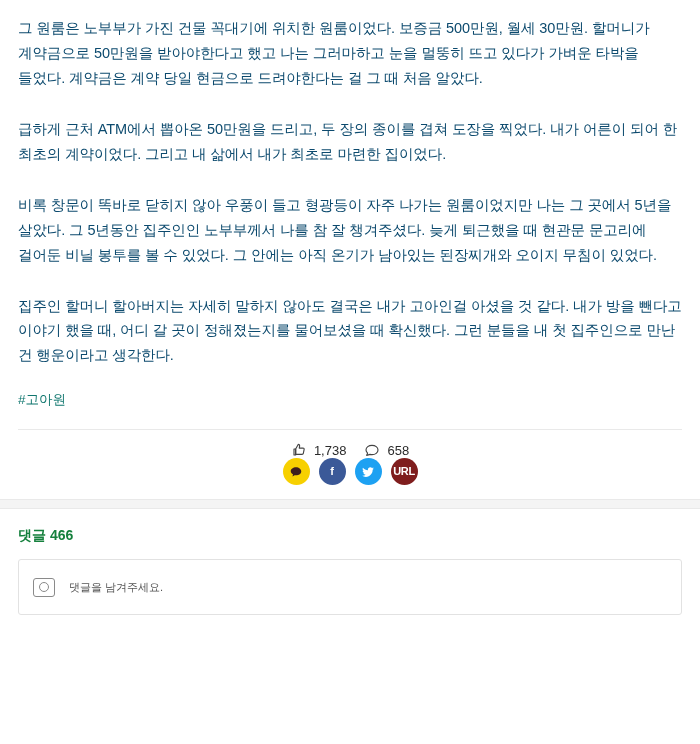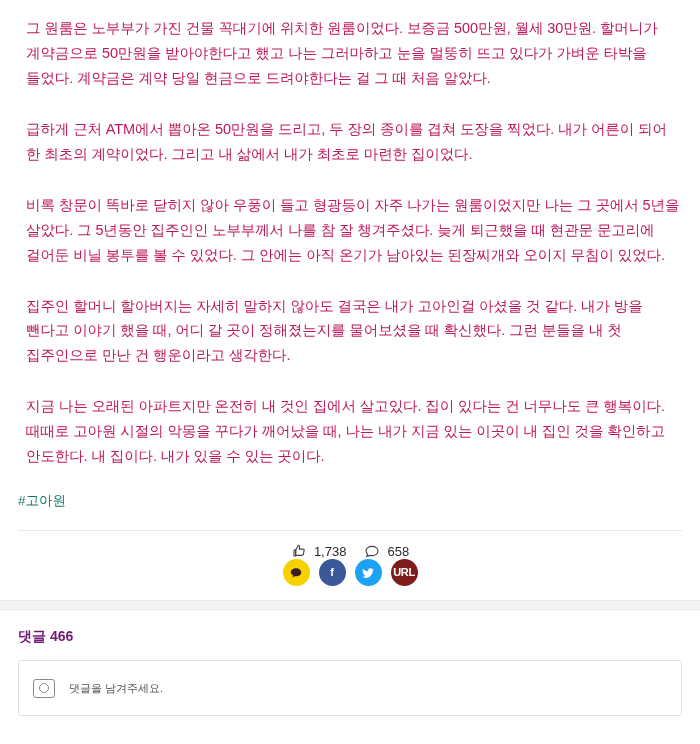--- a/index.html
+++ b/index.html
@@ -21,22 +21,22 @@
     position: relative;
     background: #ffffff;
   }
   .article {
     padding: 16px 18px 0 18px;
   }
   .para {
     font-size: 14.5px;
     line-height: 1.72;
     letter-spacing: -0.1px;
-    color: #be185d;
-    margin: 0 0 26px 8px;
+    color: #0c4a6e;
+    margin: 0 0 26px 0;
     word-break: keep-all;
   }
   .para:last-of-type { margin-bottom: 22px; }
   .hashtag {
     font-size: 13.5px;
     color: #0f766e;
     margin: 0 0 20px 0;
     display: inline-block;
     cursor: pointer;
   }
@@ -94,21 +94,21 @@
   .comment-sep {
     height: 10px;
     background: #f4f4f4;
     border-top: 1px solid #e9e9e9;
     border-bottom: 1px solid #e9e9e9;
   }
   .comment-head {
     padding: 18px 18px 10px 18px;
     font-size: 14px;
     font-weight: bold;
-    color: #701a75;
+    color: #15803d;
   }
   .comment-box {
     margin: 4px 18px 0 18px;
     border: 1px solid #e2e2e2;
     border-radius: 3px;
     height: 56px;
     display: flex;
     align-items: center;
     padding: 0 14px;
     gap: 14px;
@@ -141,21 +141,20 @@
 </head>
 <body>
 
 <div class="page">
 
   <div class="article">
     <p class="para">그 원룸은 노부부가 가진 건물 꼭대기에 위치한 원룸이었다. 보증금 500만원, 월세 30만원. 할머니가 계약금으로 50만원을 받아야한다고 했고 나는 그러마하고 눈을 멀뚱히 뜨고 있다가 가벼운 타박을 들었다. 계약금은 계약 당일 현금으로 드려야한다는 걸 그 때 처음 알았다.</p>
     <p class="para">급하게 근처 ATM에서 뽑아온 50만원을 드리고, 두 장의 종이를 겹쳐 도장을 찍었다. 내가 어른이 되어 한 최초의 계약이었다. 그리고 내 삶에서 내가 최초로 마련한 집이었다.</p>
     <p class="para">비록 창문이 똑바로 닫히지 않아 우풍이 들고 형광등이 자주 나가는 원룸이었지만 나는 그 곳에서 5년을 살았다. 그 5년동안 집주인인 노부부께서 나를 참 잘 챙겨주셨다. 늦게 퇴근했을 때 현관문 문고리에 걸어둔 비닐 봉투를 볼 수 있었다. 그 안에는 아직 온기가 남아있는 된장찌개와 오이지 무침이 있었다.</p>
     <p class="para">집주인 할머니 할아버지는 자세히 말하지 않아도 결국은 내가 고아인걸 아셨을 것 같다. 내가 방을 뺀다고 이야기 했을 때, 어디 갈 곳이 정해졌는지를 물어보셨을 때 확신했다. 그런 분들을 내 첫 집주인으로 만난 건 행운이라고 생각한다.</p>
-    <p class="para">지금 나는 오래된 아파트지만 온전히 내 것인 집에서 살고있다. 집이 있다는 건 너무나도 큰 행복이다. 때때로 고아원 시절의 악몽을 꾸다가 깨어났을 때, 나는 내가 지금 있는 이곳이 내 집인  것을 확인하고 안도한다. 내 집이다. 내가 있을 수 있는 곳이다.</p>
     <div><a class="hashtag">#고아원</a></div>
   </div>
 
   <div class="divider"></div>
 
   <div class="reaction-bar">
     <div class="reaction-left">
       <div class="react-item">
         <span>
           <svg class="icon-svg" width="16" height="16" viewBox="0 0 24 24" fill="none" stroke="#444" stroke-width="1.7" stroke-linejoin="round">

